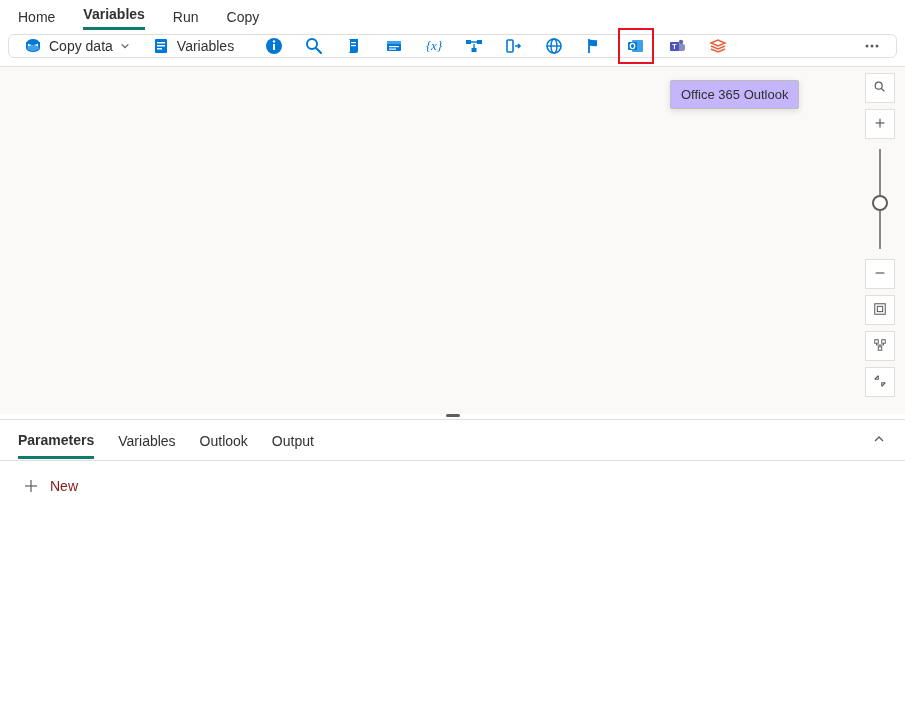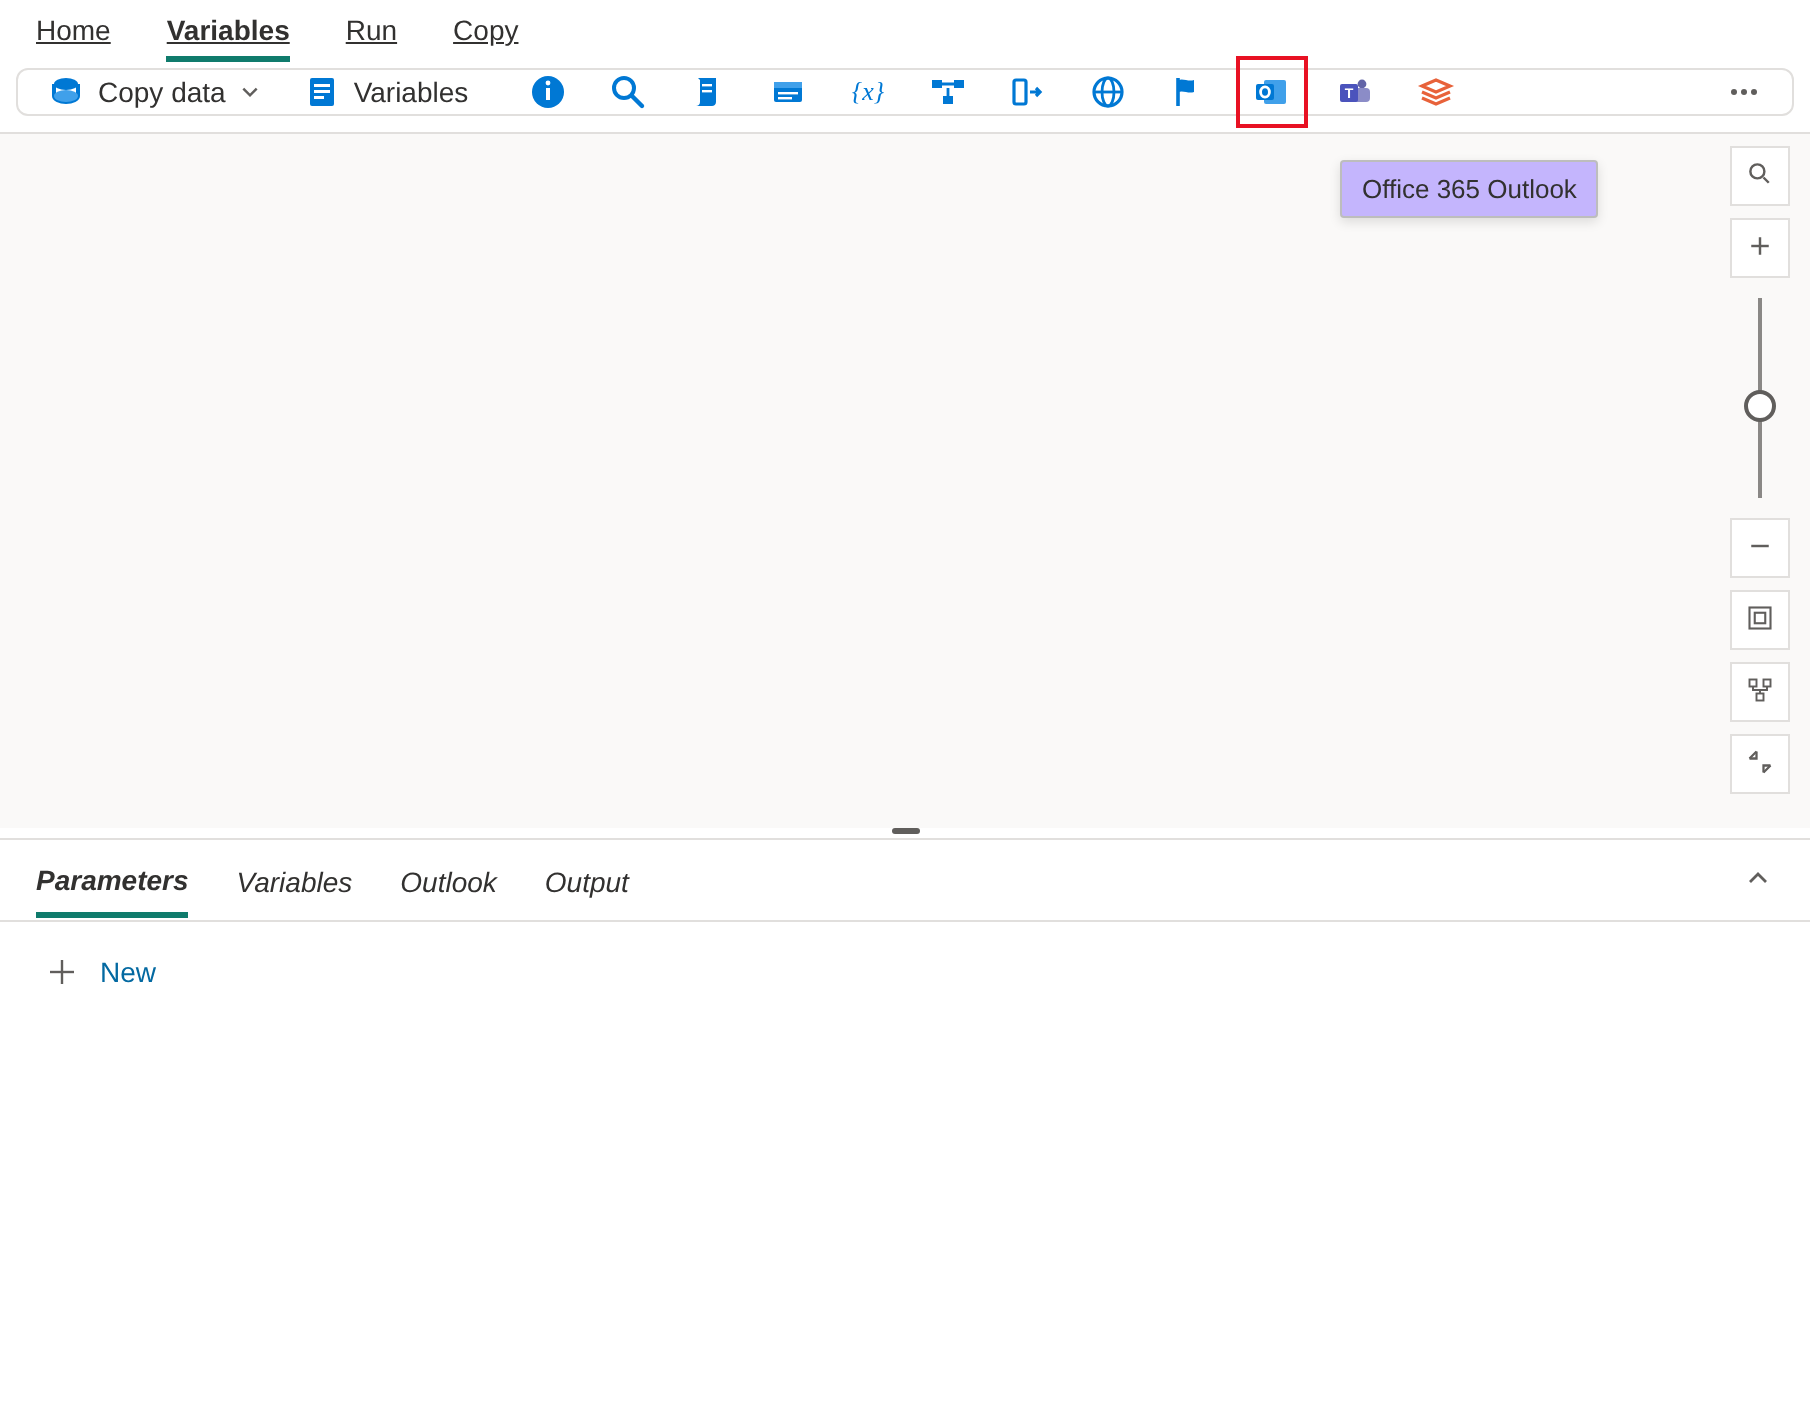--- a/index.html
+++ b/index.html
@@ -13,22 +13,21 @@
     overflow: hidden;
     position: relative;
   }
 
   
   .top-tabs {
     display: flex;
     gap: 28px;
     padding: 6px 18px 0 18px;
     height: 30px;
-    align-items: flex-start;
-    text-decoration: underline;
+    align-items: flex-end;
   }
   .top-tabs .tab {
     cursor: pointer;
     padding-bottom: 4px;
     line-height: 18px;
   }
   .top-tabs .tab.active {
     font-weight: 600;
     border-bottom: 3px solid #0f7b6c;
   }
@@ -173,21 +172,20 @@
     width: 14px;
     height: 3px;
     background: #605e5c;
     border-radius: 2px;
   }
 
   
   .bottom-panel {
     border-top: 1px solid #e1dfdd;
     border-bottom: 1px solid #e1dfdd;
-    font-style: italic;
   }
   .btabs {
     display: flex;
     align-items: center;
     gap: 24px;
     padding: 10px 18px 0 18px;
     position: relative;
     height: 40px;
   }
   .btabs .btab {
@@ -210,21 +208,21 @@
     justify-content: center;
   }
   .bcontent {
     padding: 16px 22px;
   }
   .new-btn {
     display: inline-flex;
     align-items: center;
     gap: 10px;
     cursor: pointer;
-    color: #0369a1;
+    color: #7f1d1d;
   }
   .plus {
     width: 18px;
     height: 18px;
     display: flex;
     align-items: center;
     justify-content: center;
     color: #605e5c;
   }
 </style>

